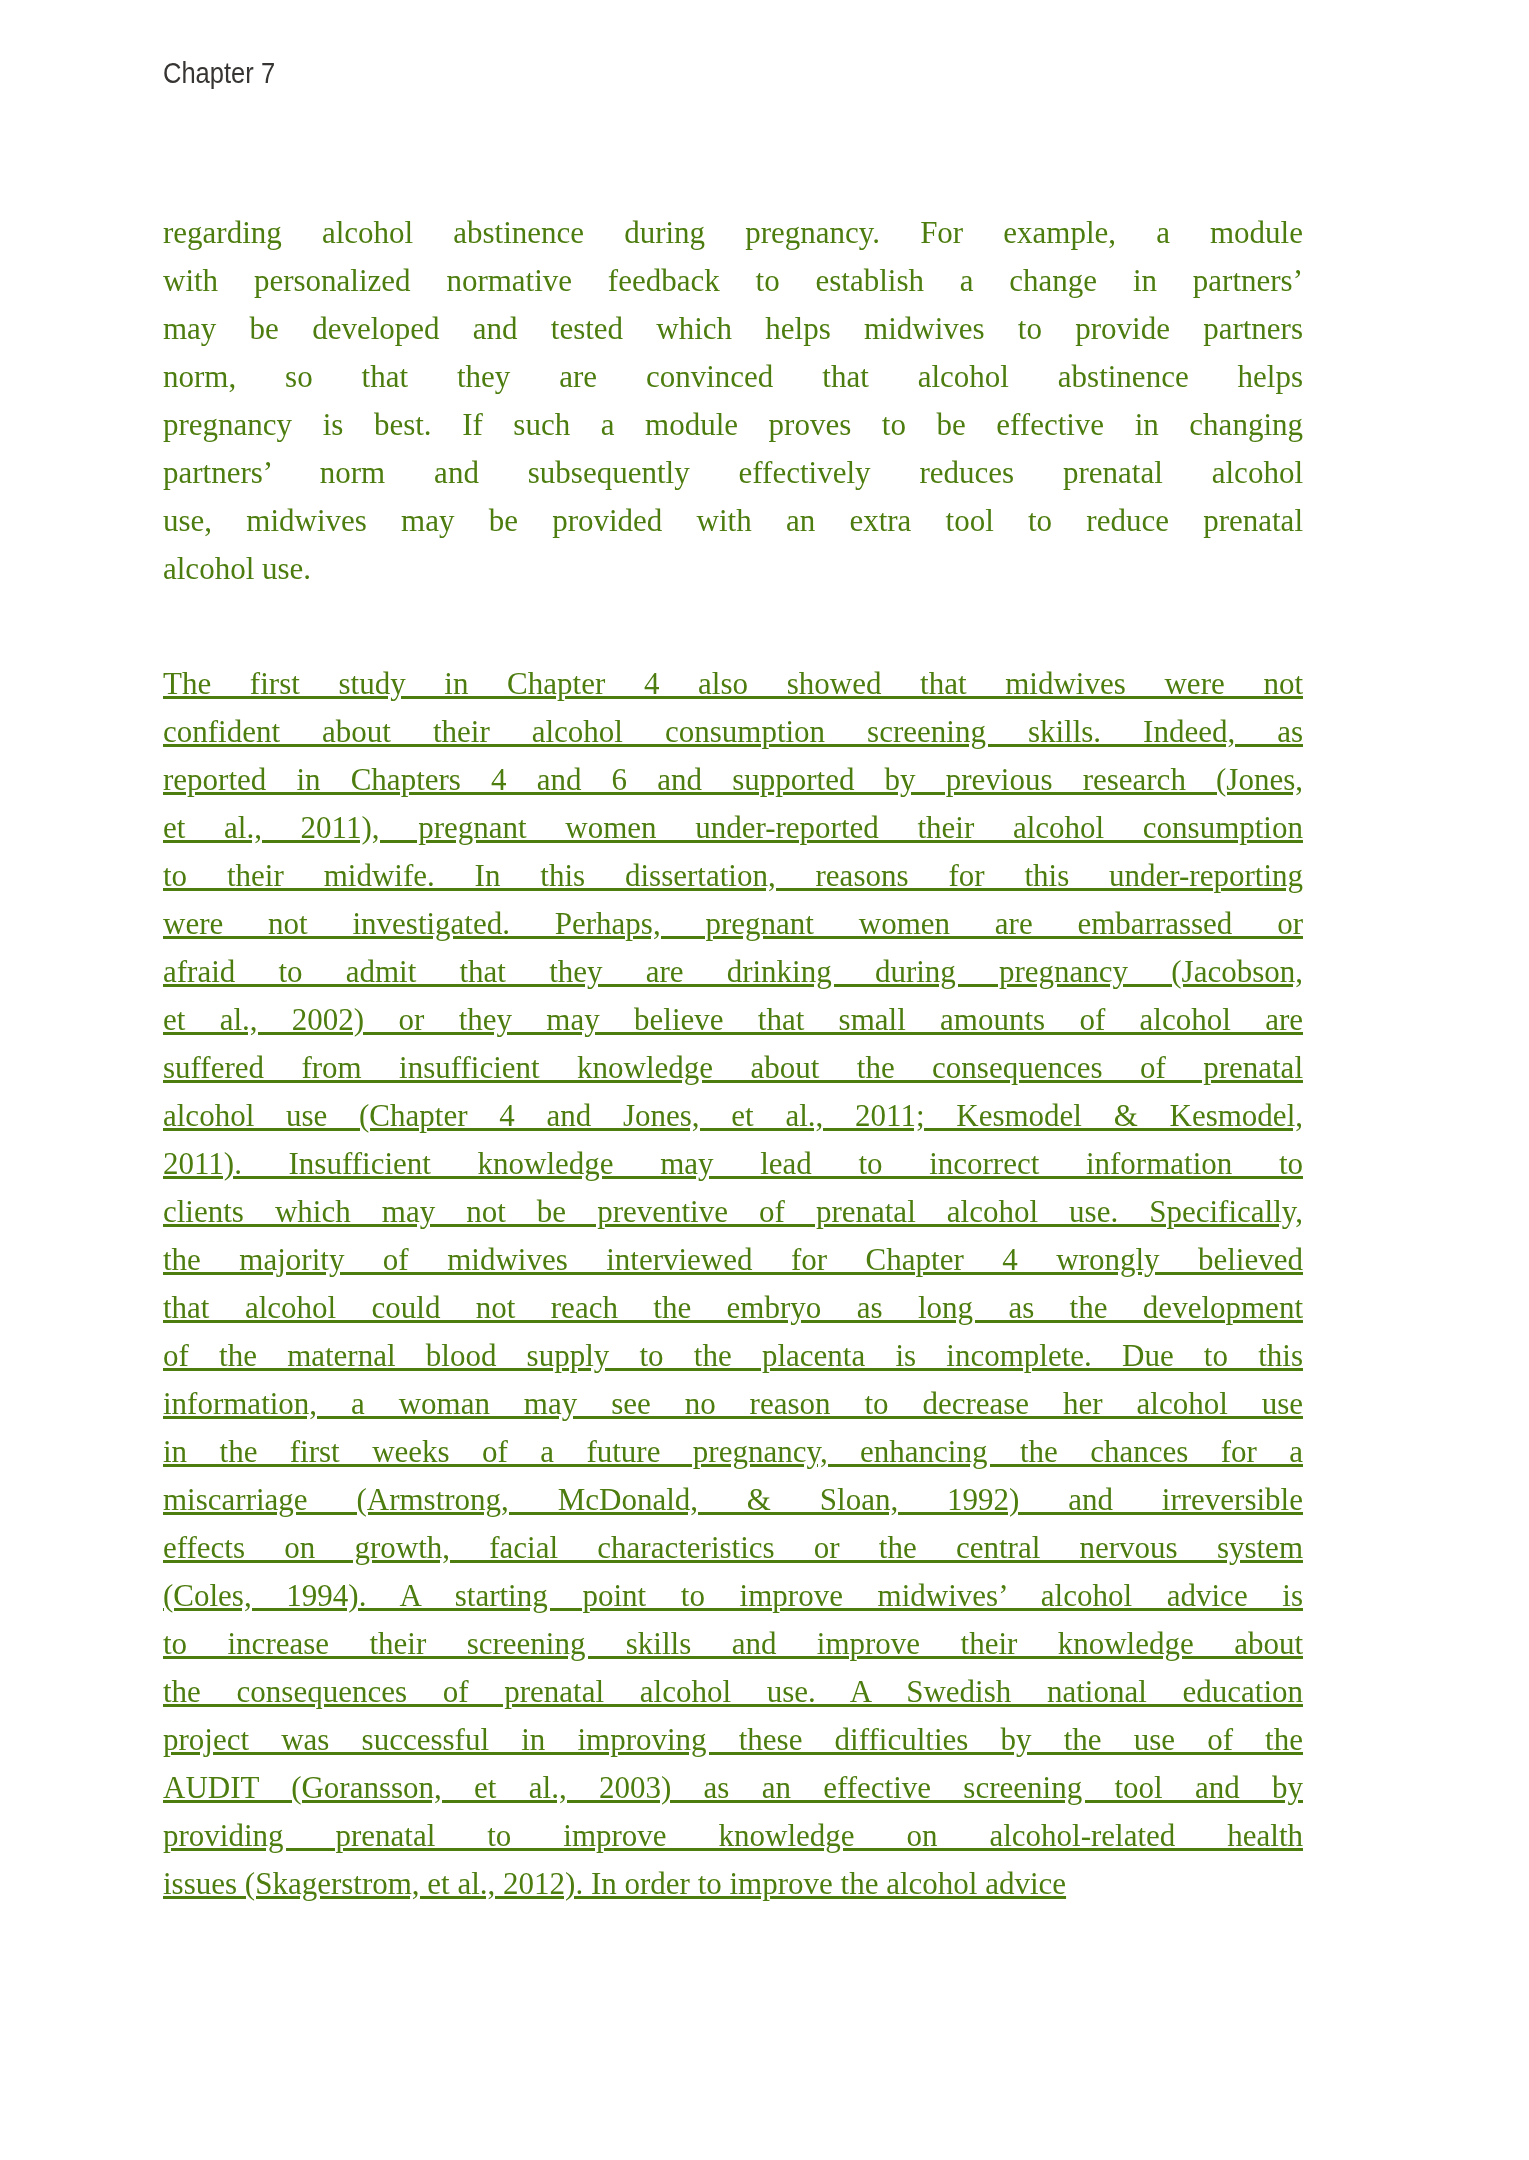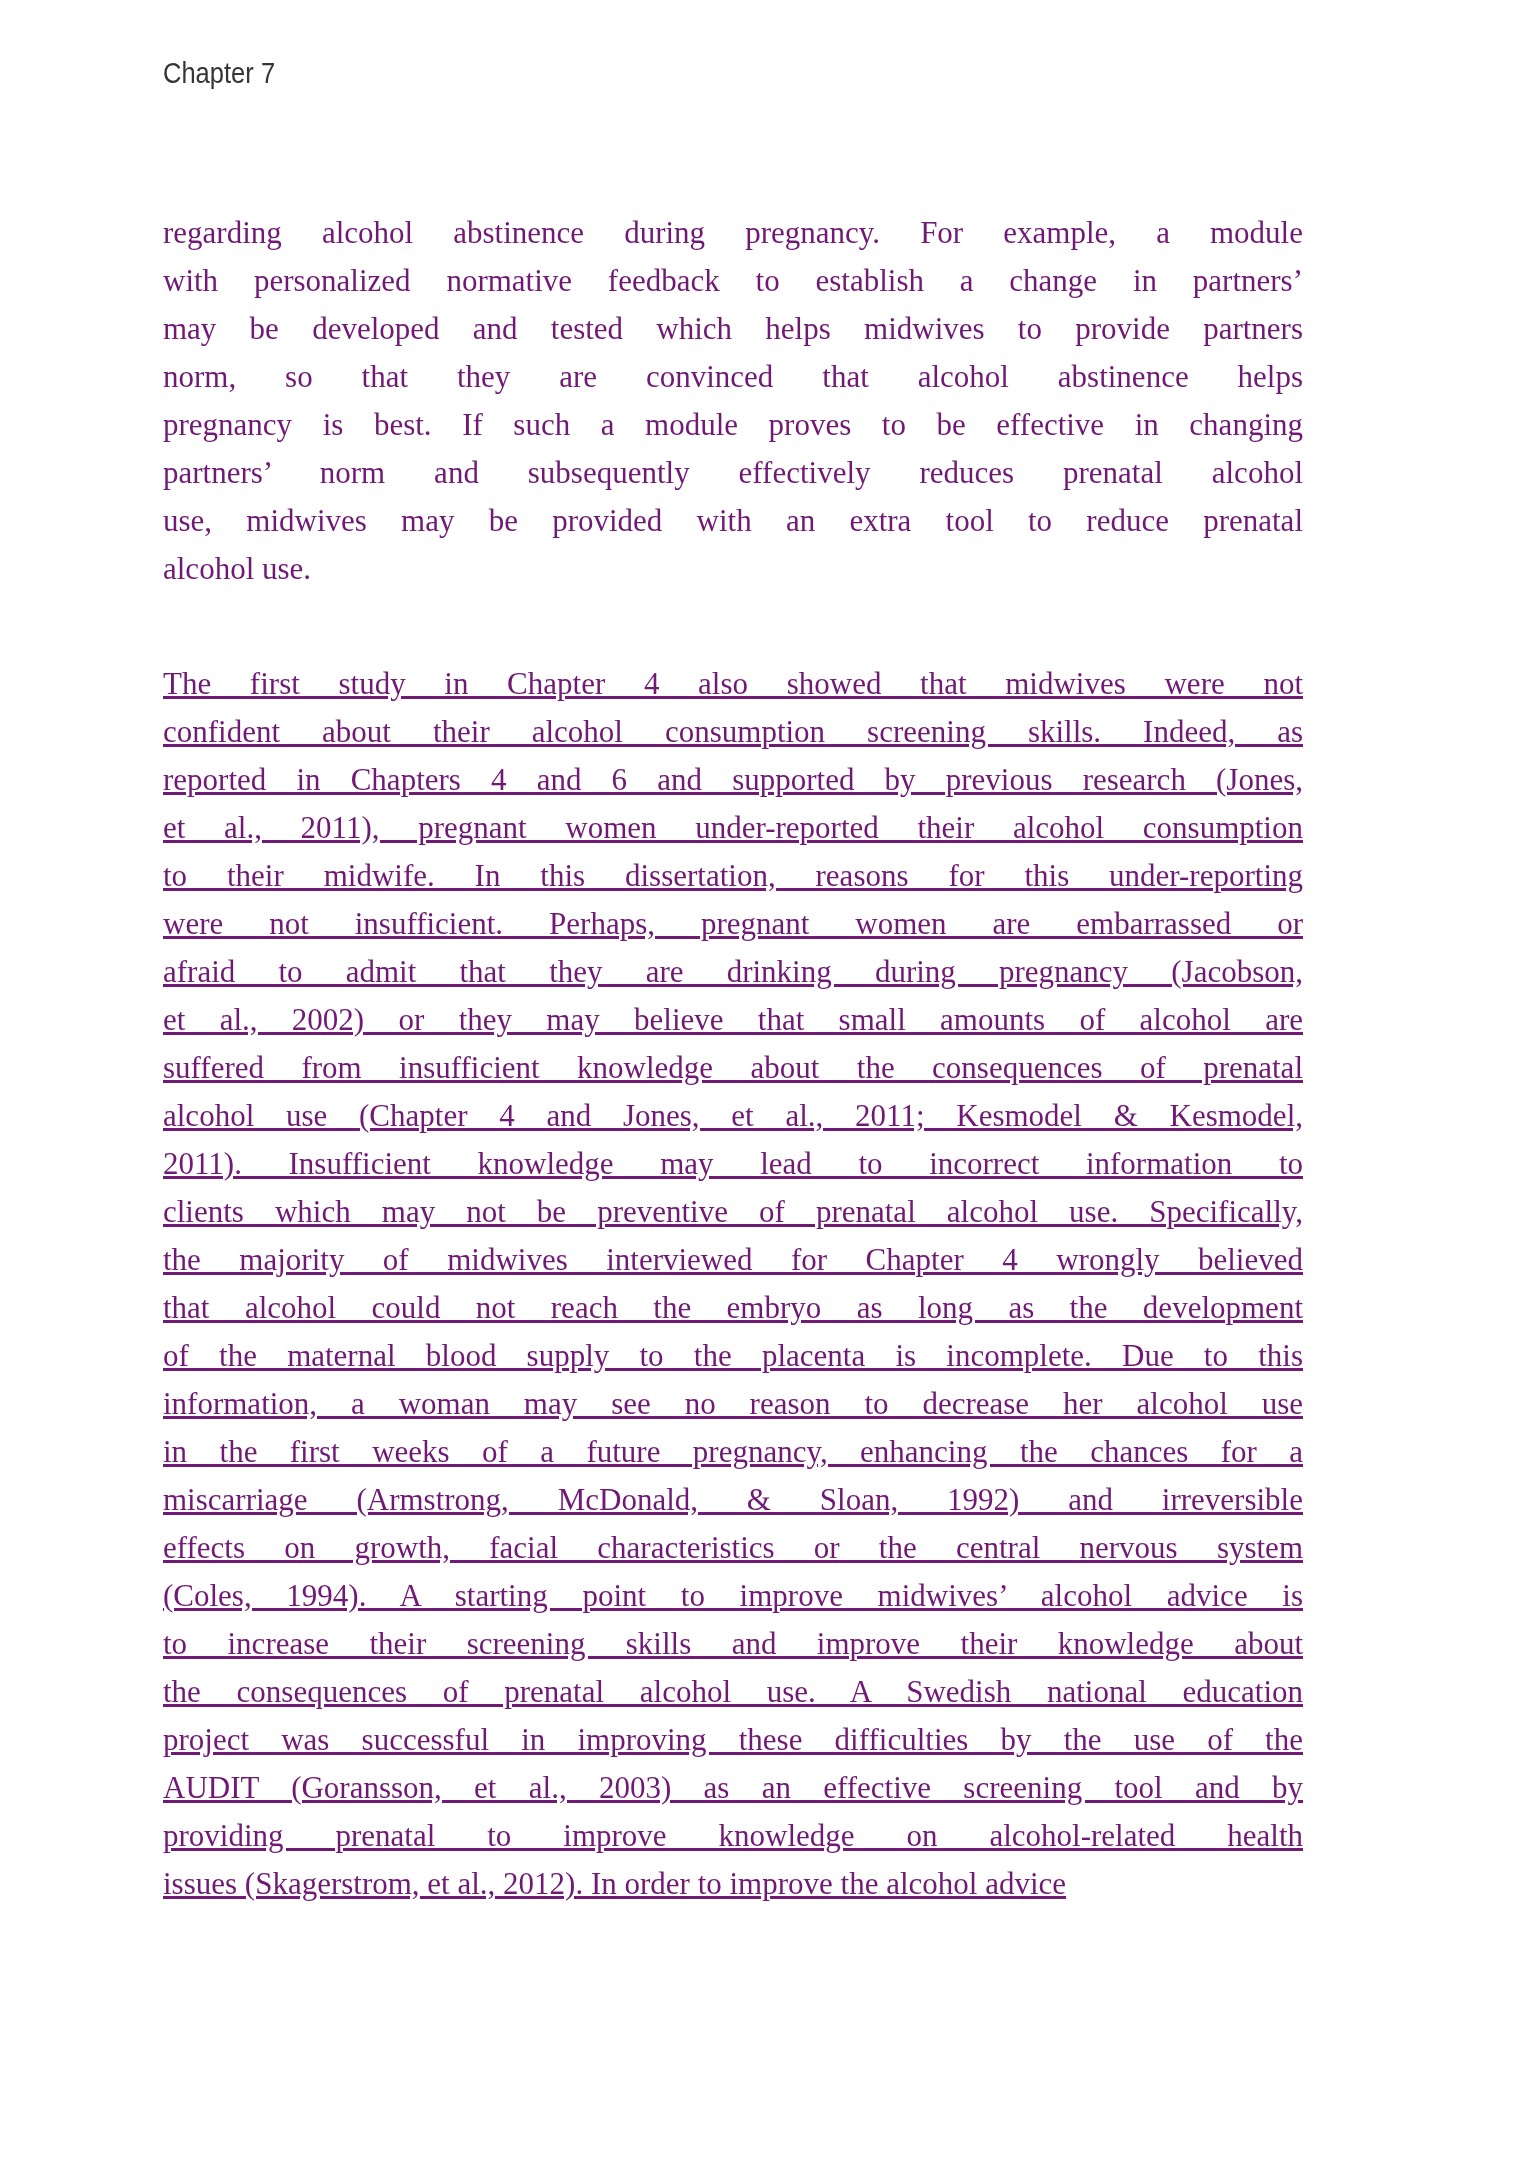--- a/index.html
+++ b/index.html
@@ -28,21 +28,21 @@
     white-space: nowrap;
   }
   .body-text {
     position: absolute;
     left: 163px;
     top: 209px;
     width: 1140px;
     font-family: "Liberation Serif", serif;
     font-size: 31px;
     line-height: 48px;
-    color: #701a75;
+    color: #4d7c0f;
   }
   .paragraph { margin: 0; }
   .paragraph + .paragraph { margin-top: 67px; text-decoration: underline; }
   .line {
     text-align: justify;
     -moz-text-align-last: justify;
     text-align-last: justify;
     white-space: normal;
   }
   .line.last {
@@ -79,21 +79,21 @@
         <div class="line">partners’ norm and subsequently effectively reduces prenatal alcohol</div>
         <div class="line">use, midwives may be provided with an extra tool to reduce prenatal</div>
         <div class="line last">alcohol use.</div>
       </div>
       <div class="paragraph">
         <div class="line">The first study in Chapter 4 also showed that midwives were not</div>
         <div class="line">confident about their alcohol consumption screening skills. Indeed, as</div>
         <div class="line">reported in Chapters 4 and 6 and supported by previous research (Jones,</div>
         <div class="line">et al., 2011), pregnant women under-reported their alcohol consumption</div>
         <div class="line">to their midwife. In this dissertation, reasons for this under-reporting</div>
-        <div class="line">were not insufficient. Perhaps, pregnant women are embarrassed or</div>
+        <div class="line">were not investigated. Perhaps, pregnant women are embarrassed or</div>
         <div class="line">afraid to admit that they are drinking during pregnancy (Jacobson,</div>
         <div class="line">et al., 2002) or they may believe that small amounts of alcohol are</div>
         <div class="line">suffered from insufficient knowledge about the consequences of prenatal</div>
         <div class="line">alcohol use (Chapter 4 and Jones, et al., 2011; Kesmodel &amp; Kesmodel,</div>
         <div class="line">2011). Insufficient knowledge may lead to incorrect information to</div>
         <div class="line">clients which may not be preventive of prenatal alcohol use. Specifically,</div>
         <div class="line">the majority of midwives interviewed for Chapter 4 wrongly believed</div>
         <div class="line">that alcohol could not reach the embryo as long as the development</div>
         <div class="line">of the maternal blood supply to the placenta is incomplete. Due to this</div>
         <div class="line">information, a woman may see no reason to decrease her alcohol use</div>

